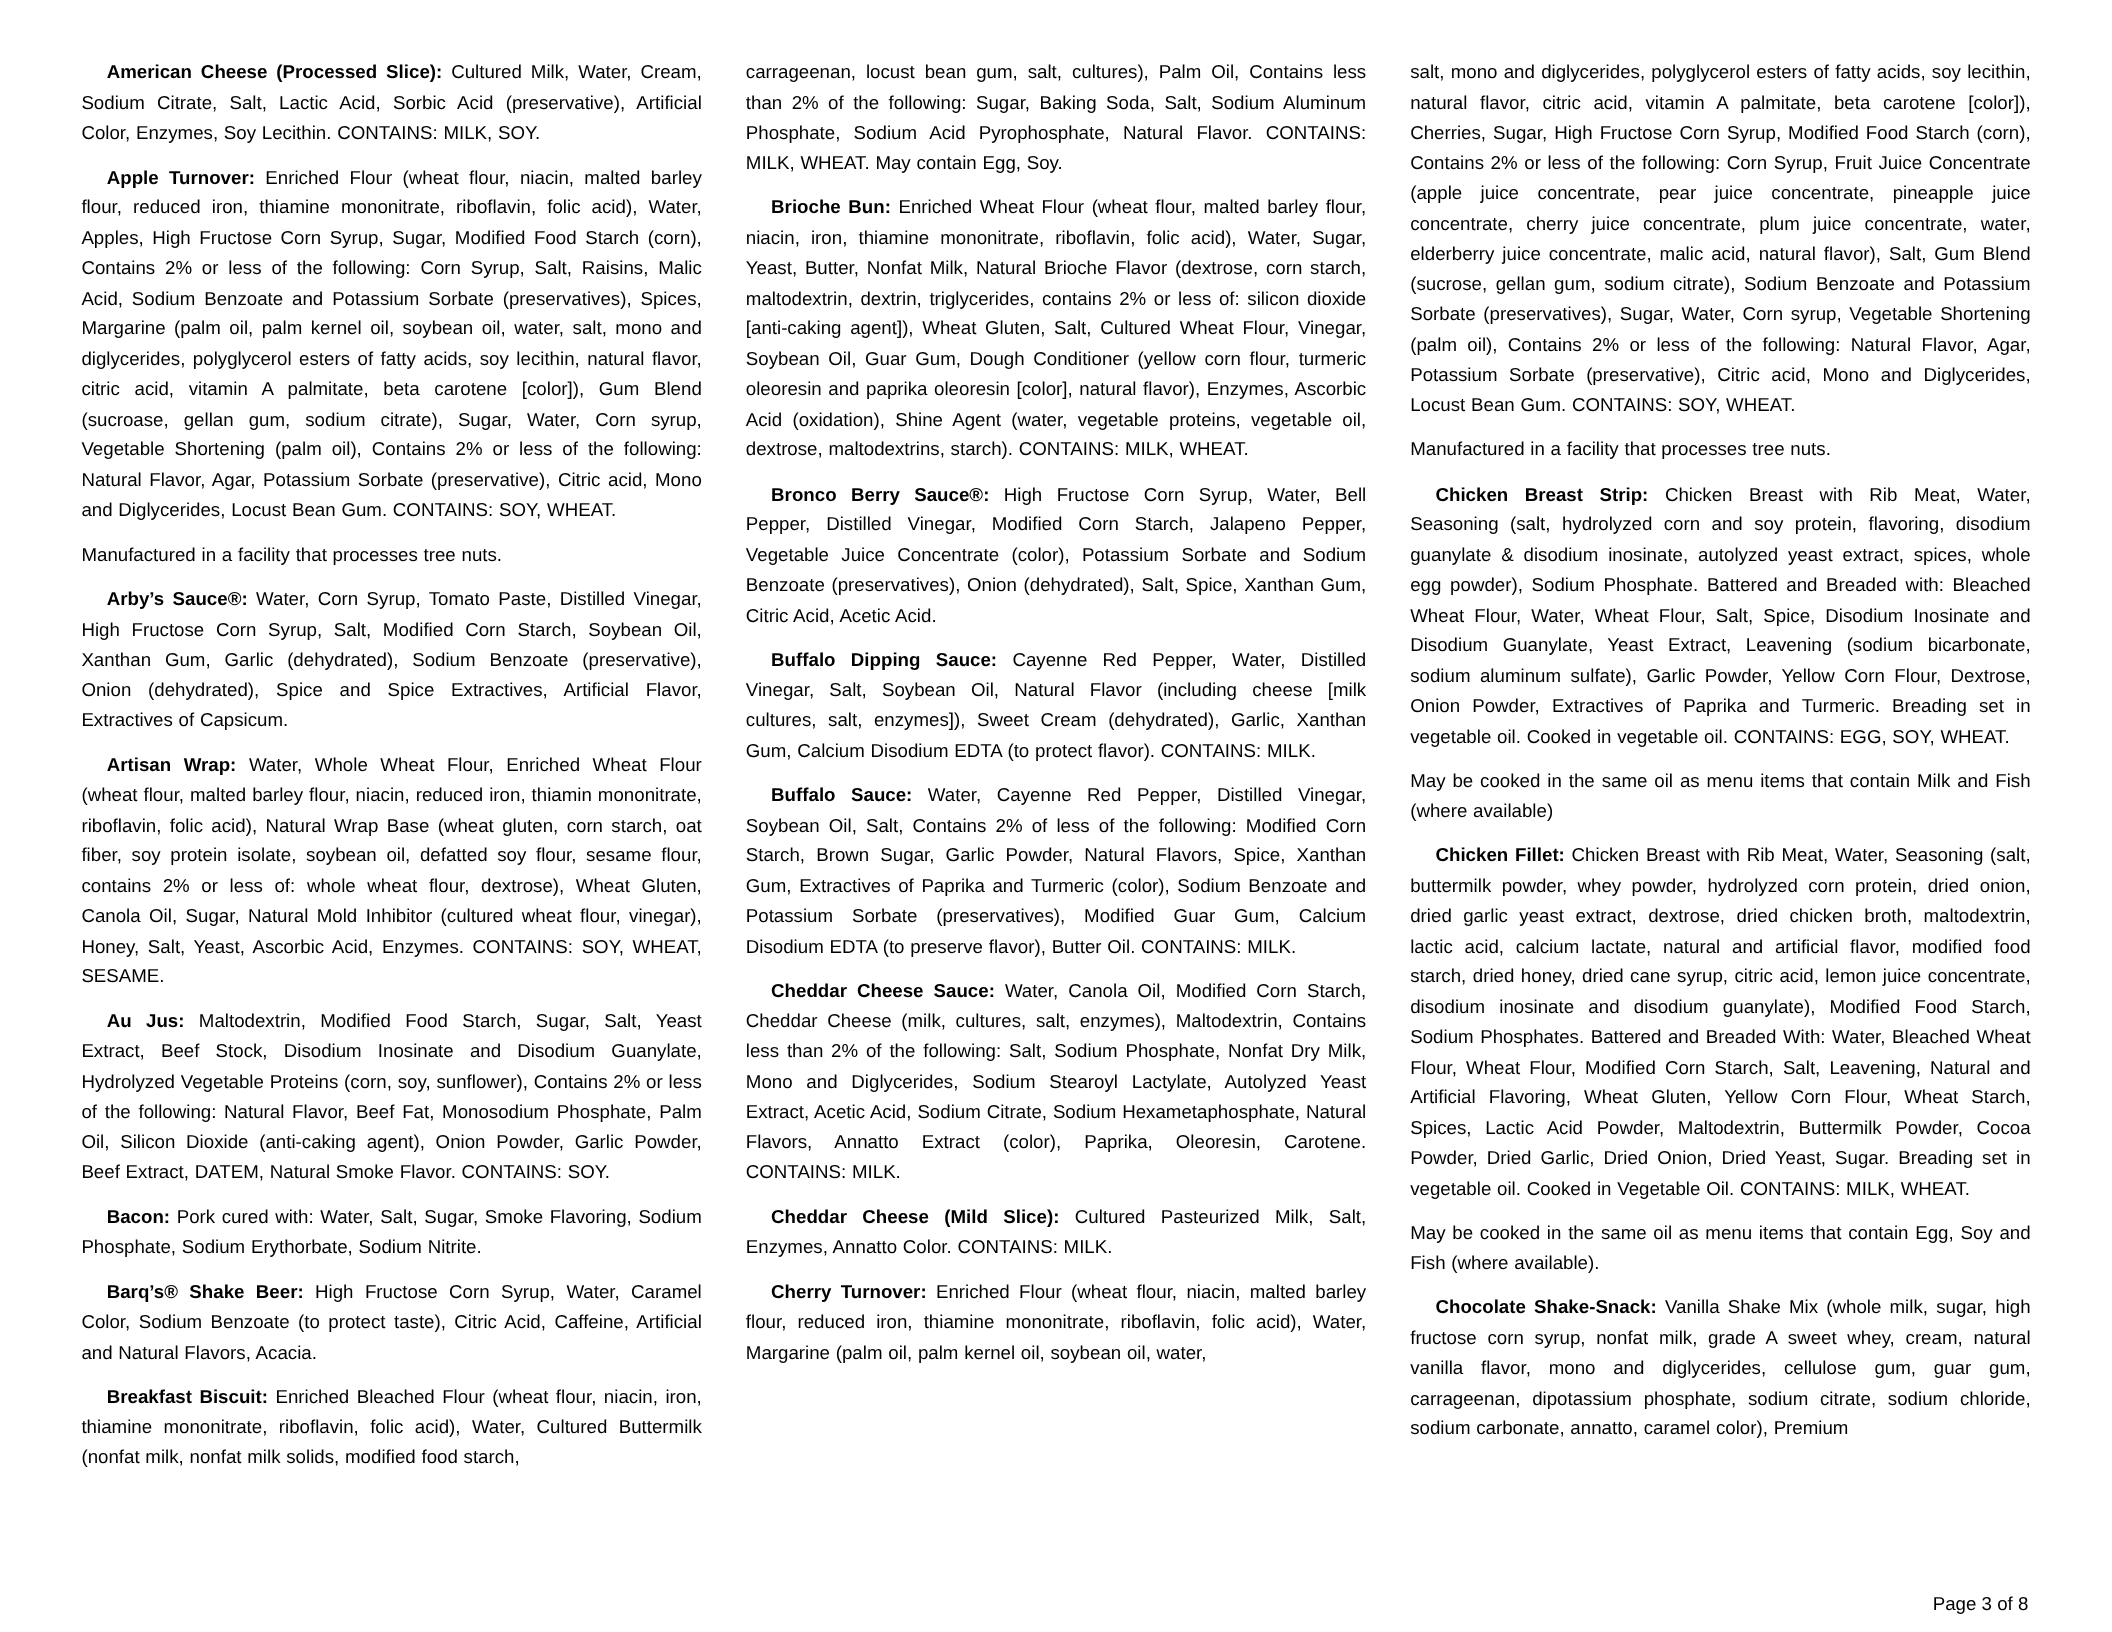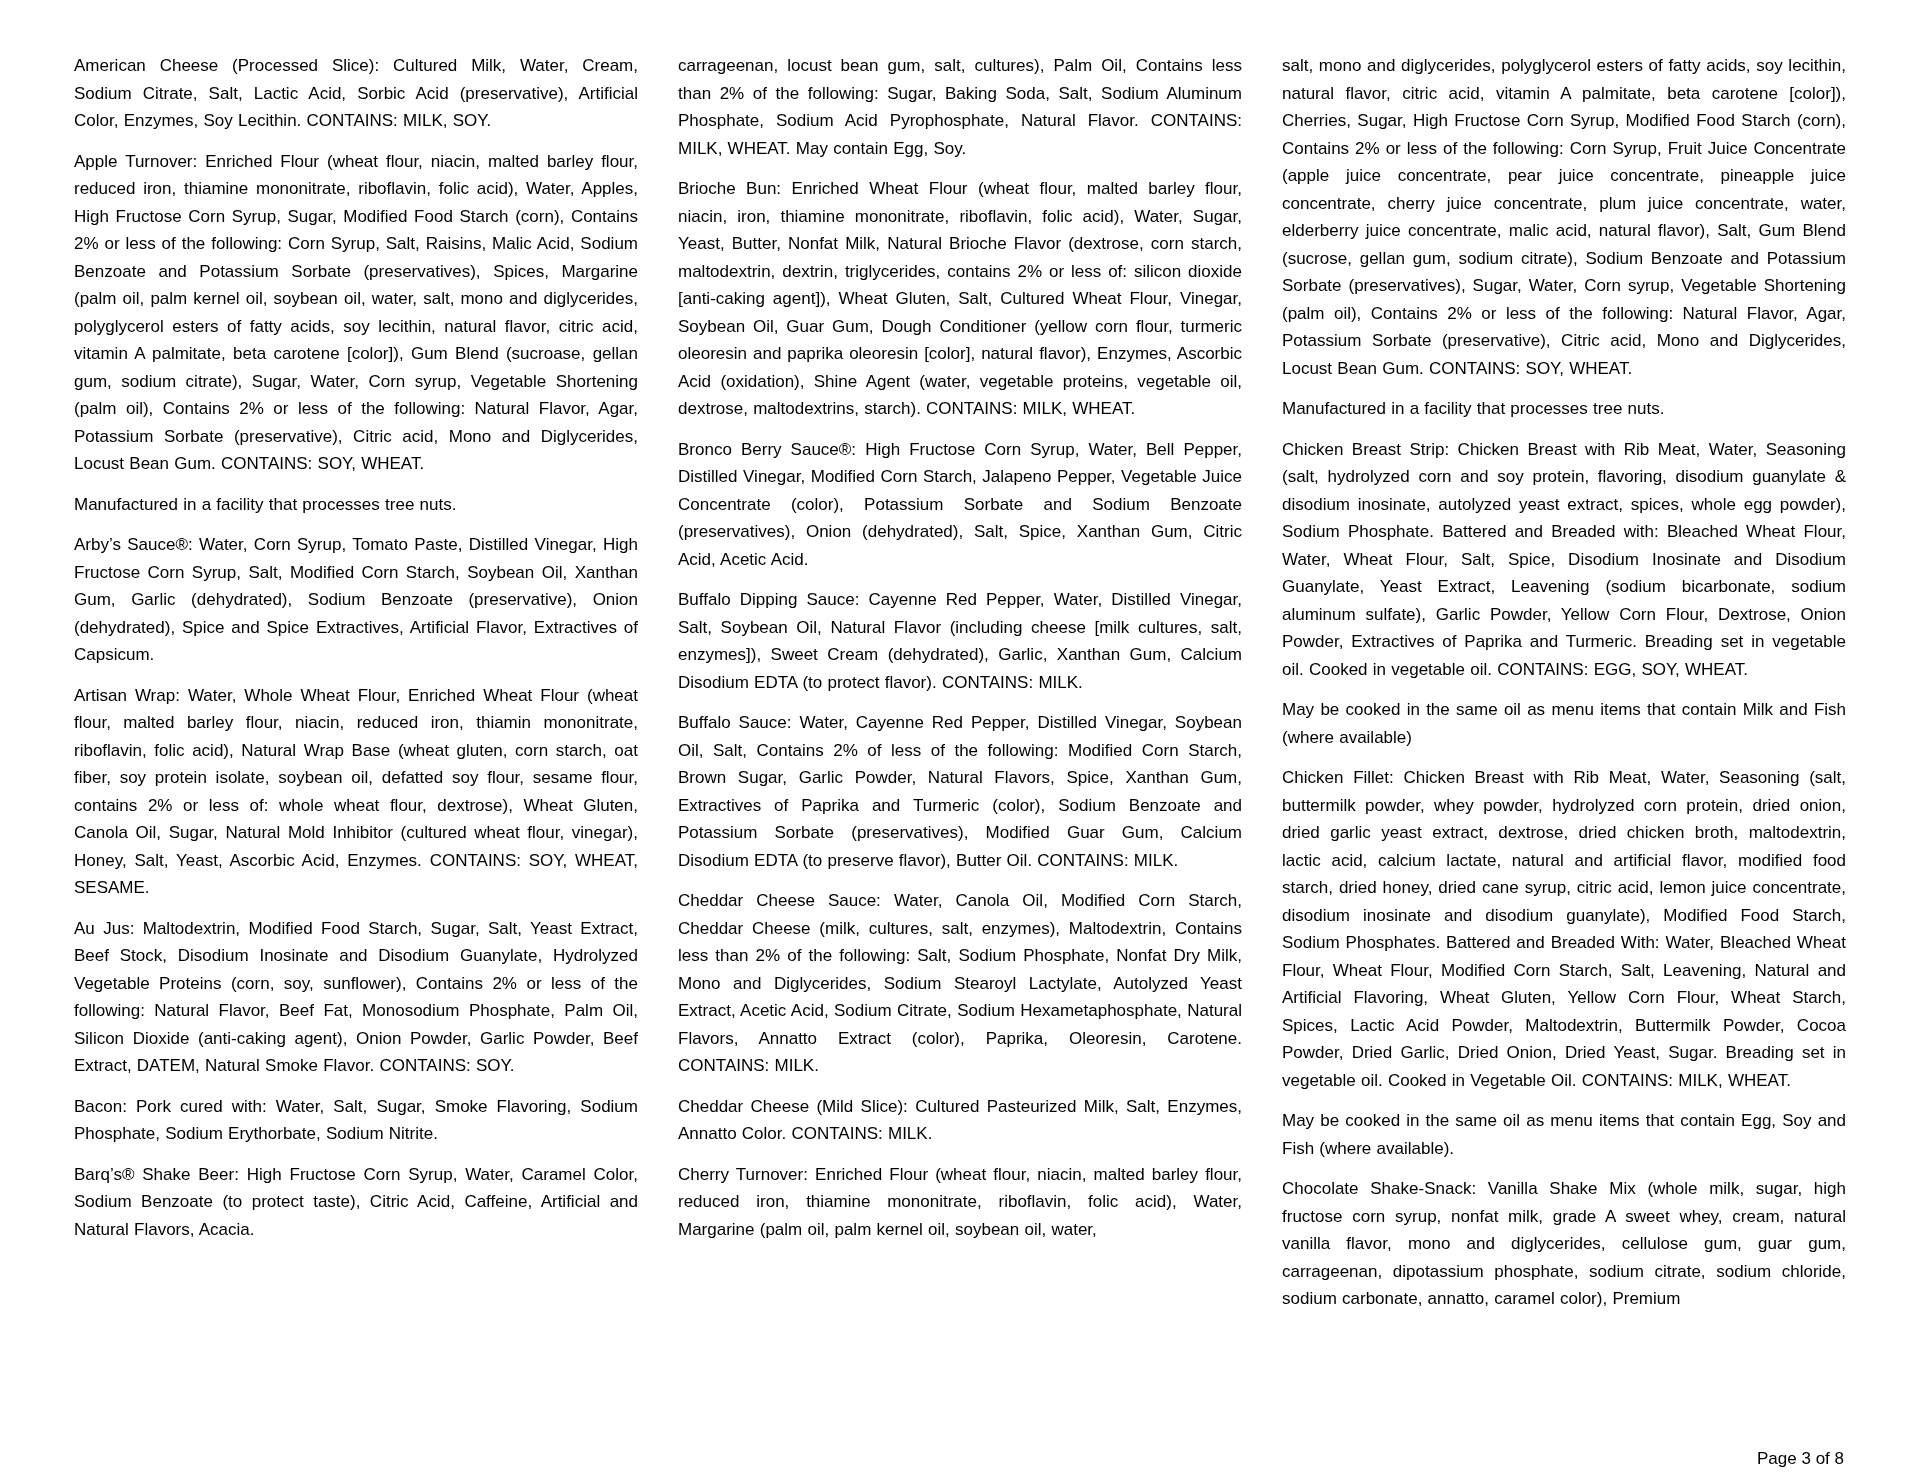--- a/index.html
+++ b/index.html
@@ -29,21 +29,22 @@
       min-width: 0;
     }
     .entry {
       font-size: 17px;
       line-height: 27.5px;
       text-align: justify;
       margin: 0 0 13px 0;
       word-spacing: 0.5px;
     }
     .entry-label {
-      font-weight: normal;
+      font-weight: bold;
+      margin-left: 23px;
     }
     .page-number {
       position: absolute;
       right: 76px;
       bottom: 15px;
       font-size: 17px;
       line-height: 20px;
       color: #000000;
     }
   </style>
@@ -54,20 +55,21 @@
   <div class="columns">
     <div class="col">
         <p class="entry"><span class="entry-label">American Cheese (Processed Slice):</span> <span>Cultured Milk, Water, Cream, Sodium Citrate, Salt, Lactic Acid, Sorbic Acid (preservative), Artificial Color, Enzymes, Soy Lecithin.  CONTAINS:  MILK, SOY.</span></p>
         <p class="entry"><span class="entry-label">Apple Turnover:</span> <span>Enriched Flour (wheat flour, niacin, malted barley flour, reduced iron, thiamine mononitrate, riboflavin, folic acid), Water, Apples, High Fructose Corn Syrup, Sugar, Modified Food Starch (corn), Contains 2% or less of the following: Corn Syrup, Salt, Raisins, Malic Acid, Sodium Benzoate and Potassium Sorbate (preservatives), Spices, Margarine (palm oil, palm kernel oil, soybean oil, water, salt, mono and diglycerides, polyglycerol esters of fatty acids, soy lecithin, natural flavor, citric acid, vitamin A palmitate, beta carotene [color]), Gum Blend (sucroase, gellan gum, sodium citrate), Sugar, Water, Corn syrup, Vegetable Shortening (palm oil), Contains 2% or less of the following: Natural Flavor, Agar, Potassium Sorbate (preservative), Citric acid, Mono and Diglycerides, Locust Bean Gum. CONTAINS: SOY, WHEAT.</span></p>
         <p class="entry"><span>Manufactured in a facility that processes tree nuts.</span></p>
         <p class="entry"><span class="entry-label">Arby’s Sauce®:</span> <span>Water, Corn Syrup, Tomato Paste, Distilled Vinegar, High Fructose Corn Syrup, Salt, Modified Corn Starch, Soybean Oil, Xanthan Gum, Garlic (dehydrated), Sodium Benzoate (preservative), Onion (dehydrated), Spice and Spice Extractives, Artificial Flavor, Extractives of Capsicum.</span></p>
         <p class="entry"><span class="entry-label">Artisan Wrap:</span> <span>Water, Whole Wheat Flour, Enriched Wheat Flour (wheat flour, malted barley flour, niacin, reduced iron, thiamin mononitrate, riboflavin, folic acid), Natural Wrap Base (wheat gluten, corn starch, oat fiber, soy protein isolate, soybean oil, defatted soy flour, sesame flour, contains 2% or less of: whole wheat flour, dextrose), Wheat Gluten, Canola Oil, Sugar, Natural Mold Inhibitor (cultured wheat flour, vinegar), Honey, Salt, Yeast, Ascorbic Acid, Enzymes. CONTAINS: SOY, WHEAT, SESAME.</span></p>
         <p class="entry"><span class="entry-label">Au Jus:</span> <span>Maltodextrin, Modified Food Starch, Sugar, Salt, Yeast Extract, Beef Stock, Disodium Inosinate and Disodium Guanylate, Hydrolyzed Vegetable Proteins (corn, soy, sunflower), Contains 2% or less of the following: Natural Flavor, Beef Fat, Monosodium Phosphate, Palm Oil, Silicon Dioxide (anti-caking agent), Onion Powder, Garlic Powder, Beef Extract, DATEM, Natural Smoke Flavor. CONTAINS: SOY.</span></p>
         <p class="entry"><span class="entry-label">Bacon:</span> <span>Pork cured with: Water, Salt, Sugar, Smoke Flavoring, Sodium Phosphate, Sodium Erythorbate, Sodium Nitrite.</span></p>
         <p class="entry"><span class="entry-label">Barq’s® Shake Beer:</span> <span>High Fructose Corn Syrup, Water, Caramel Color, Sodium Benzoate (to protect taste), Citric Acid, Caffeine, Artificial and Natural Flavors, Acacia.</span></p>
+        <p class="entry"><span class="entry-label">Breakfast Biscuit:</span> <span>Enriched Bleached Flour (wheat flour, niacin, iron, thiamine mononitrate, riboflavin, folic acid), Water, Cultured Buttermilk (nonfat milk, nonfat milk solids, modified food starch,</span></p>
       </div>
     <div class="col">
         <p class="entry"><span>carrageenan, locust bean gum, salt, cultures), Palm Oil, Contains less than 2% of the following: Sugar, Baking Soda, Salt, Sodium Aluminum Phosphate, Sodium Acid Pyrophosphate, Natural Flavor. CONTAINS:  MILK, WHEAT.  May contain Egg, Soy.</span></p>
         <p class="entry"><span class="entry-label">Brioche Bun:</span> <span>Enriched Wheat Flour (wheat flour, malted barley flour, niacin, iron, thiamine mononitrate, riboflavin, folic acid), Water, Sugar, Yeast, Butter, Nonfat Milk, Natural Brioche Flavor (dextrose, corn starch, maltodextrin, dextrin, triglycerides, contains 2% or less of: silicon dioxide [anti-caking agent]), Wheat Gluten, Salt, Cultured Wheat Flour, Vinegar, Soybean Oil, Guar Gum, Dough Conditioner (yellow corn flour, turmeric oleoresin and paprika oleoresin [color], natural flavor), Enzymes, Ascorbic Acid (oxidation), Shine Agent (water, vegetable proteins, vegetable oil, dextrose, maltodextrins, starch). CONTAINS: MILK, WHEAT.</span></p>
         <p class="entry"><span class="entry-label">Bronco Berry Sauce®:</span> <span>High Fructose Corn Syrup, Water, Bell Pepper, Distilled Vinegar, Modified Corn Starch, Jalapeno Pepper, Vegetable Juice Concentrate (color), Potassium Sorbate and Sodium Benzoate (preservatives), Onion (dehydrated), Salt, Spice, Xanthan Gum, Citric Acid, Acetic Acid.</span></p>
         <p class="entry"><span class="entry-label">Buffalo Dipping Sauce:</span> <span>Cayenne Red Pepper, Water, Distilled Vinegar, Salt, Soybean Oil, Natural Flavor (including cheese [milk cultures, salt, enzymes]), Sweet Cream (dehydrated), Garlic, Xanthan Gum, Calcium Disodium EDTA (to protect flavor). CONTAINS: MILK.</span></p>
         <p class="entry"><span class="entry-label">Buffalo Sauce:</span> <span>Water, Cayenne Red Pepper, Distilled Vinegar, Soybean Oil, Salt, Contains 2% of less of the following: Modified Corn Starch, Brown Sugar, Garlic Powder, Natural Flavors, Spice, Xanthan Gum, Extractives of Paprika and Turmeric (color), Sodium Benzoate and Potassium Sorbate (preservatives), Modified Guar Gum, Calcium Disodium EDTA (to preserve flavor), Butter Oil. CONTAINS: MILK.</span></p>
         <p class="entry"><span class="entry-label">Cheddar Cheese Sauce:</span> <span>Water, Canola Oil, Modified Corn Starch, Cheddar Cheese (milk, cultures, salt, enzymes), Maltodextrin, Contains less than 2% of the following: Salt, Sodium Phosphate, Nonfat Dry Milk, Mono and Diglycerides, Sodium Stearoyl Lactylate, Autolyzed Yeast Extract, Acetic Acid, Sodium Citrate, Sodium Hexametaphosphate, Natural Flavors, Annatto Extract (color), Paprika, Oleoresin, Carotene.  CONTAINS: MILK.</span></p>
         <p class="entry"><span class="entry-label">Cheddar Cheese (Mild Slice):</span> <span>Cultured Pasteurized Milk, Salt, Enzymes, Annatto Color. CONTAINS: MILK.</span></p>
         <p class="entry"><span class="entry-label">Cherry Turnover:</span> <span>Enriched Flour (wheat flour, niacin, malted barley flour, reduced iron, thiamine mononitrate, riboflavin, folic acid), Water, Margarine (palm oil, palm kernel oil, soybean oil, water,</span></p>

